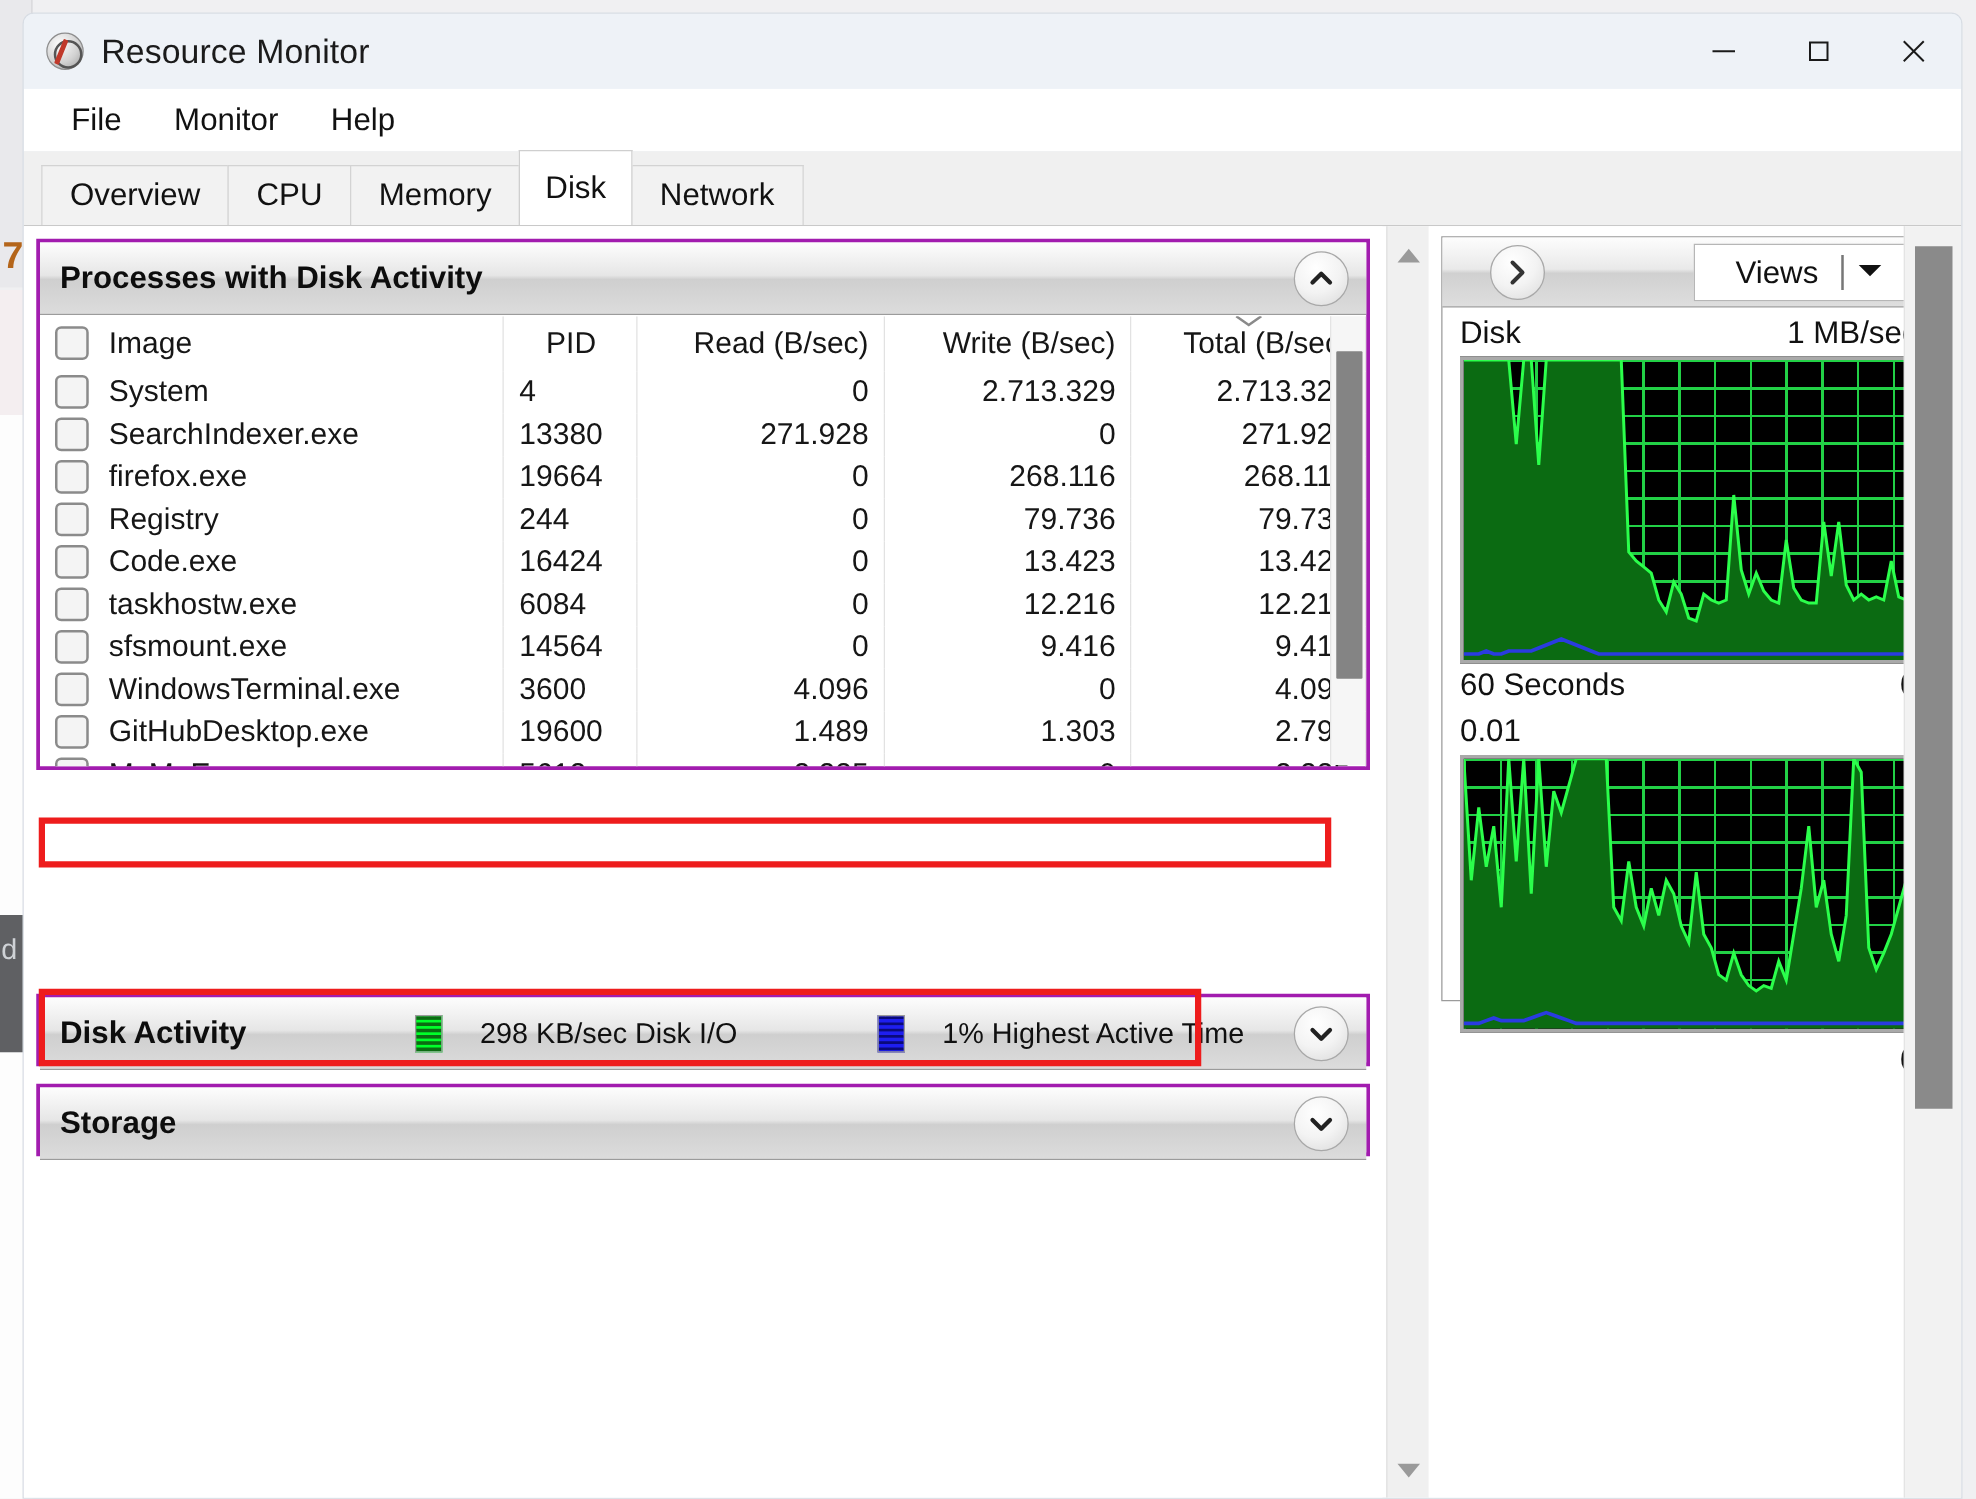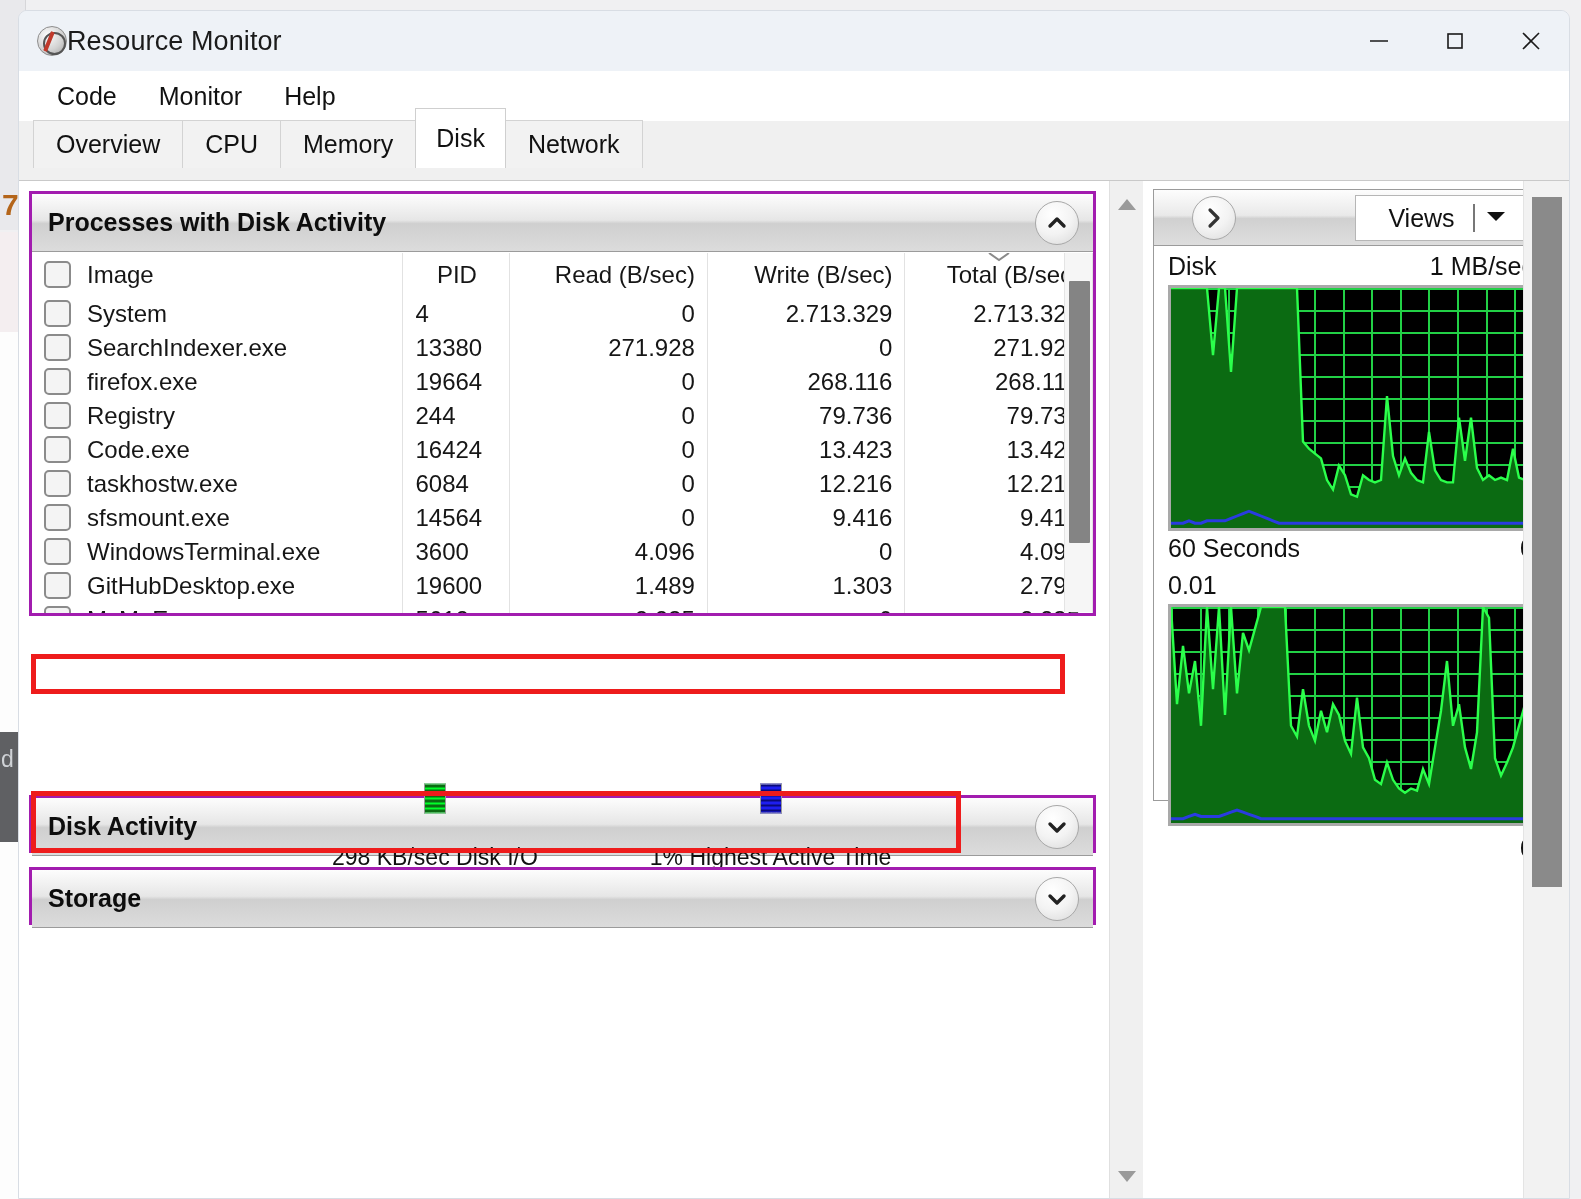--- a/index.html
+++ b/index.html
@@ -37,32 +37,32 @@
     border:1px solid #8d8d8d; position:relative; flex:none;
   }
   #app-icon:after{
     content:""; position:absolute; left:9px; top:4px; width:4px; height:21px;
     background:#c0392b; transform:rotate(22deg); border-radius:1px;
   }
   #app-icon:before{
     content:""; position:absolute; left:5px; top:5px; width:19px; height:19px;
     border:2px solid #555; border-radius:50%;
   }
-  #title-text { font-size:27px; color:#1b1b1b; letter-spacing:.1px; }
+  #title-text { margin-left:14px; font-size:27px; color:#1b1b1b; letter-spacing:.1px; }
   #win-controls { position:absolute; right:0; top:0; height:60px; display:flex; }
   .win-btn { width:76px; height:60px; display:flex; align-items:center; justify-content:center; }
   .win-btn svg { display:block; }
 
   
   #menubar { height:50px; background:#ffffff; display:flex; align-items:center; padding-left:22px; gap:10px; }
   .menu-item { font-size:25px; color:#111; padding:4px 16px; }
 
   
   #tabstrip { height:60px; background:#f0f0f0; position:relative; border-bottom:1px solid #c9c9c9; }
-  #tabstrip .tabs { position:absolute; left:14px; bottom:12px; display:flex; align-items:flex-end; }
+  #tabstrip .tabs { position:absolute; left:14px; bottom:0; display:flex; align-items:flex-end; }
   .tab {
     height:48px; padding:0 22px; display:flex; align-items:center; justify-content:center;
     font-size:25px; color:#111; background:#f2f2f2; border:1px solid #d3d3d3; border-bottom:none;
     margin-right:-1px;
   }
   .tab.active {
     height:60px; background:#ffffff; border-color:#cfcfcf; position:relative; z-index:3;
     padding:0 20px; align-items:center;
   }
 
@@ -117,21 +117,21 @@
   #redbox-disk { left:12px; top:610px; width:930px; height:62px; }
 
   
   #tbl-scroll { position:absolute; right:1px; top:59px; width:28px; bottom:1px; background:#f6f6f6; border-left:1px solid #e4e4e4;}
   #tbl-thumb { position:absolute; left:4px; top:28px; width:21px; height:262px; background:#848484; border-radius:1px; }
 
   
   #disk-bar { position:absolute; left:10px; top:614px; width:1067px; height:58px; }
   #storage-bar { position:absolute; left:10px; top:686px; width:1067px; height:58px; }
   .legend-row { display:flex; align-items:center; position:absolute; left:300px; top:50%; transform:translateY(-50%); gap:0; }
-  .legend { display:flex; align-items:center; gap:30px; font-size:23px; color:#101010;flex-direction:column; }
+  .legend { display:flex; align-items:center; gap:30px; font-size:23px; color:#101010; }
   .legend + .legend { margin-left:112px; }
   .sw { width:22px; height:30px; flex:none; border:1px solid #9a9a9a;
         background-size:5px 5px;}
   .sw.green { background-color:#00ff2a;
     background-image: linear-gradient(to bottom, #0b6b12 0%, #0b6b12 55%, #00ff2a 56%, #00ff2a 100%),
                       repeating-linear-gradient(to right, rgba(0,0,0,.45) 0 1px, transparent 1px 5px),
                       repeating-linear-gradient(to bottom, rgba(0,0,0,.45) 0 1px, transparent 1px 5px);
     background-blend-mode: normal, multiply, multiply;}
   .sw.blue { background-color:#1414e6;
     background-image: linear-gradient(to bottom, #0a0a7a 0%, #0a0a7a 40%, #1e1ef0 41%, #1e1ef0 100%),
@@ -207,21 +207,21 @@
       <div class="win-btn">
         <svg width="28" height="28" viewBox="0 0 28 28">
             <line x1="6" y1="6" x2="22" y2="22" stroke="#1a1a1a" stroke-width="1.6"></line>
             <line x1="22" y1="6" x2="6" y2="22" stroke="#1a1a1a" stroke-width="1.6"></line>
           </svg>
       </div>
     </div>
   </div>
 
   <div id="menubar">
-    <div class="menu-item">Code</div>
+    <div class="menu-item">File</div>
     <div class="menu-item">Monitor</div>
     <div class="menu-item">Help</div>
   </div>
 
   <div id="tabstrip">
     <div class="tabs">
       <div class="tab">Overview</div>
       <div class="tab">CPU</div>
       <div class="tab">Memory</div>
       <div class="tab active">Disk</div>

